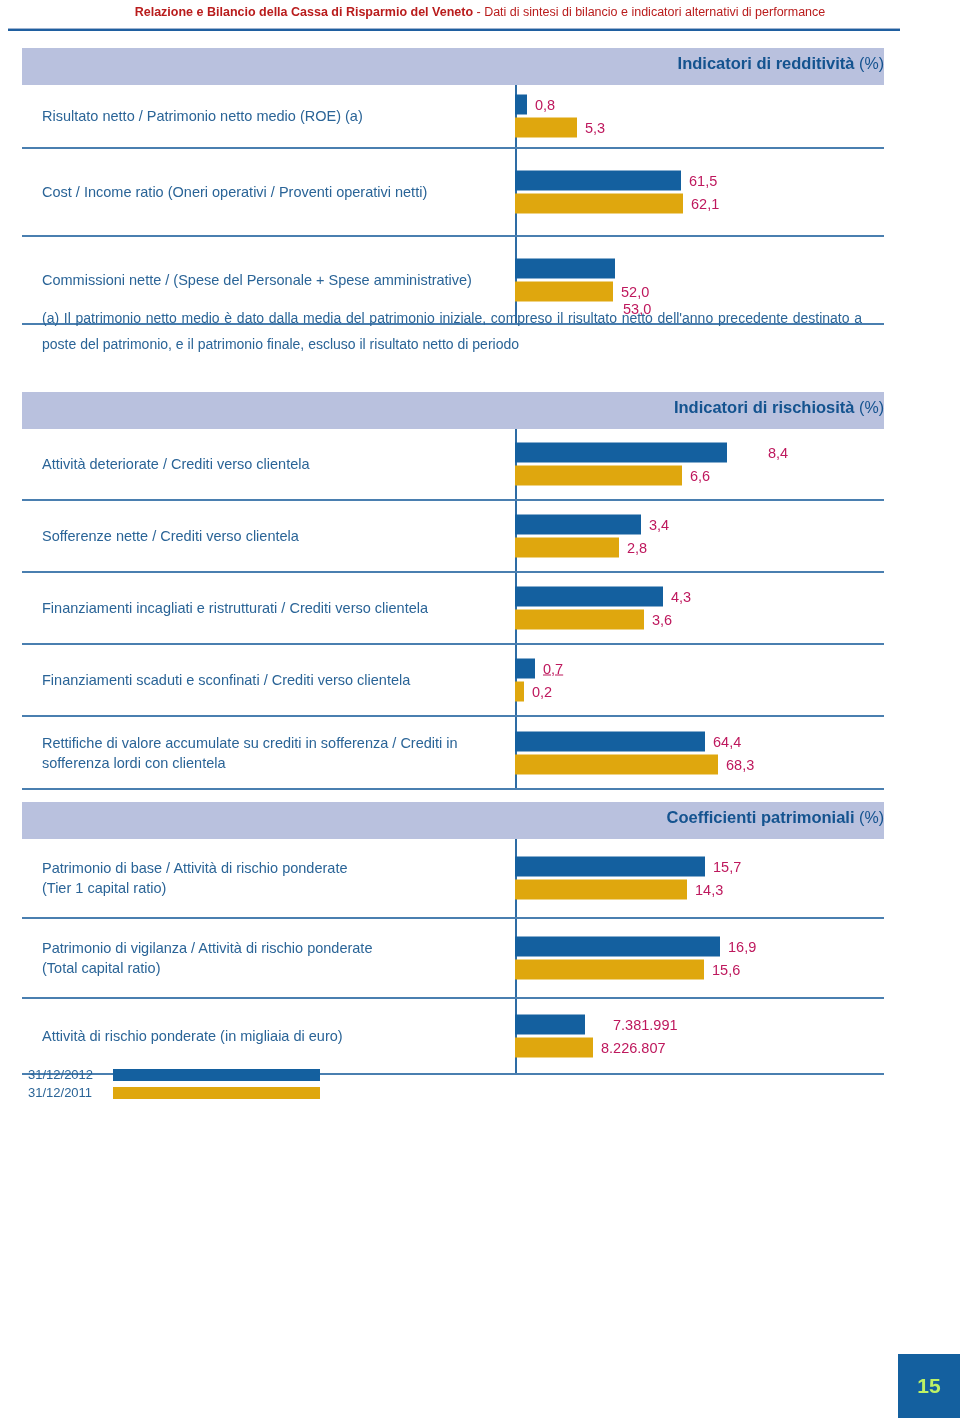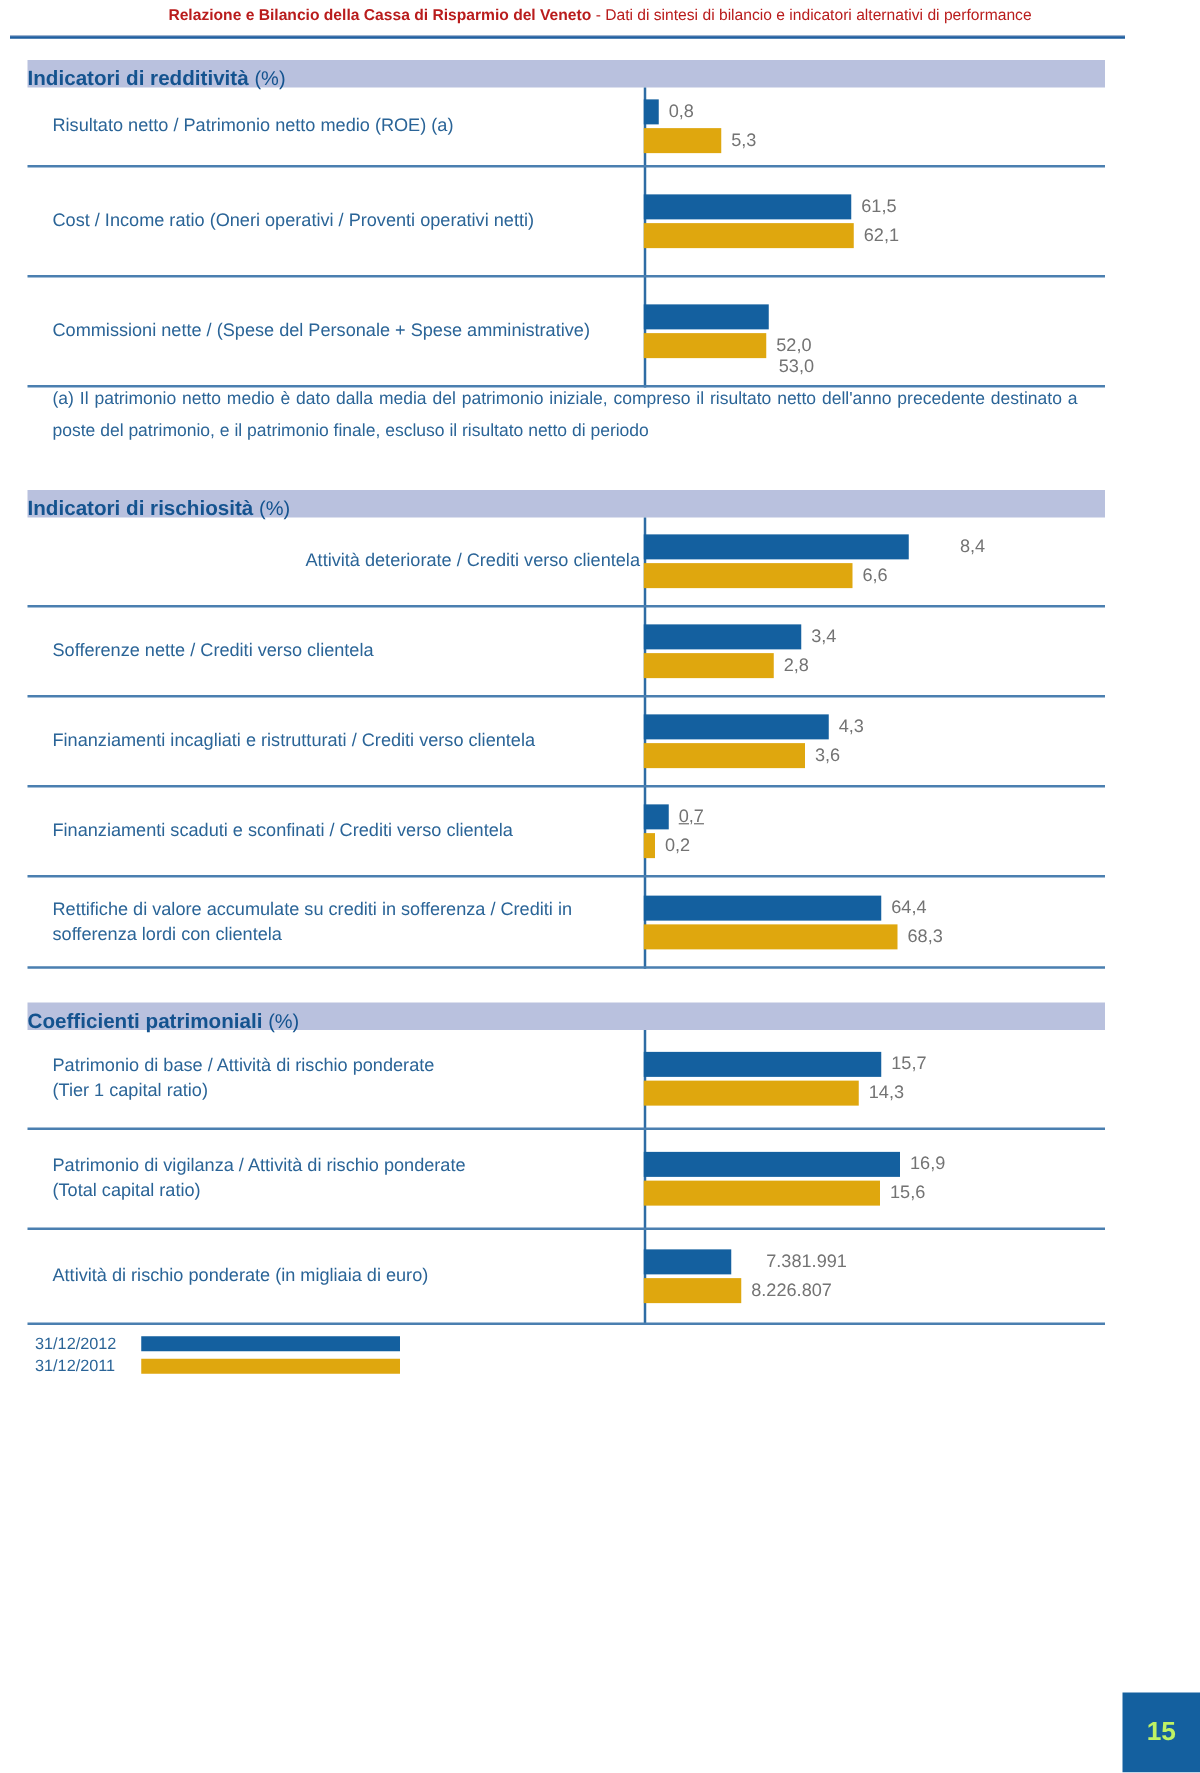--- a/index.html
+++ b/index.html
@@ -36,23 +36,23 @@
     top: 28px;
     height: 3px;
     background: #1f5fa0;
     border-top: 1px solid #9fb4d0;
   }
 
   
   .section { position: absolute; left: 22px; width: 862px; }
   .band {
     background: #b9c1de;
-    height: 22px;
+    height: 37px;
     line-height: 30px;
-    text-align: left;
+    text-align: right;
     color: #14538f;
     font-size: 16.5px;
     font-weight: bold;
   }
   .band .pct { font-weight: normal; font-size: 16px; }
 
   .chart { position: relative; }
   .axis {
     position: absolute;
     top: 0; bottom: 0;
@@ -86,21 +86,21 @@
     height: 20px;
   }
   .bar.y2012 { background: #14609f; }
   .bar.y2011 { background: #dfa70e; }
   .bar-val {
     position: absolute;
     top: 0;
     height: 20px;
     line-height: 20px;
     font-size: 14.5px;
-    color: #737373;
+    color: #be185d;
     white-space: nowrap;
     padding-left: 8px;
   }
 
   
   .footnote {
     position: absolute;
     left: 42px; width: 820px;
     font-size: 14px;
     line-height: 26px;
@@ -205,21 +205,21 @@
 
 <div class="footnote" style="top:305px;">(a) Il patrimonio netto medio è dato dalla media del patrimonio iniziale, compreso il risultato netto dell'anno precedente destinato a poste del patrimonio, e il patrimonio finale, escluso il risultato netto di periodo</div>
 
 <div class="section" id="sec-1" style="top:392px;">
   <div class="band">
     <span>Indicatori di rischiosità</span>
     <span class="pct">(%)</span>
   </div>
   <div class="chart" id="chart-1">
     <div class="axis" style="left:493px;"></div>
-  <div class="row" style="height: 72px; text-align: right;">
+  <div class="row" style="height: 72px;">
         <div class="row-label">
           <div>Attività deteriorate / Crediti verso clientela</div>
         </div>
         <div class="bars">
           <div class="bar-wrap">
             <div class="bar y2012" style="width: 212px;"></div>
             <div class="bar-val" style="left: 212px; padding-left: 41px;">8,4</div>
           </div>
           <div class="bar-wrap">
             <div class="bar y2011" style="width: 167px;"></div>

